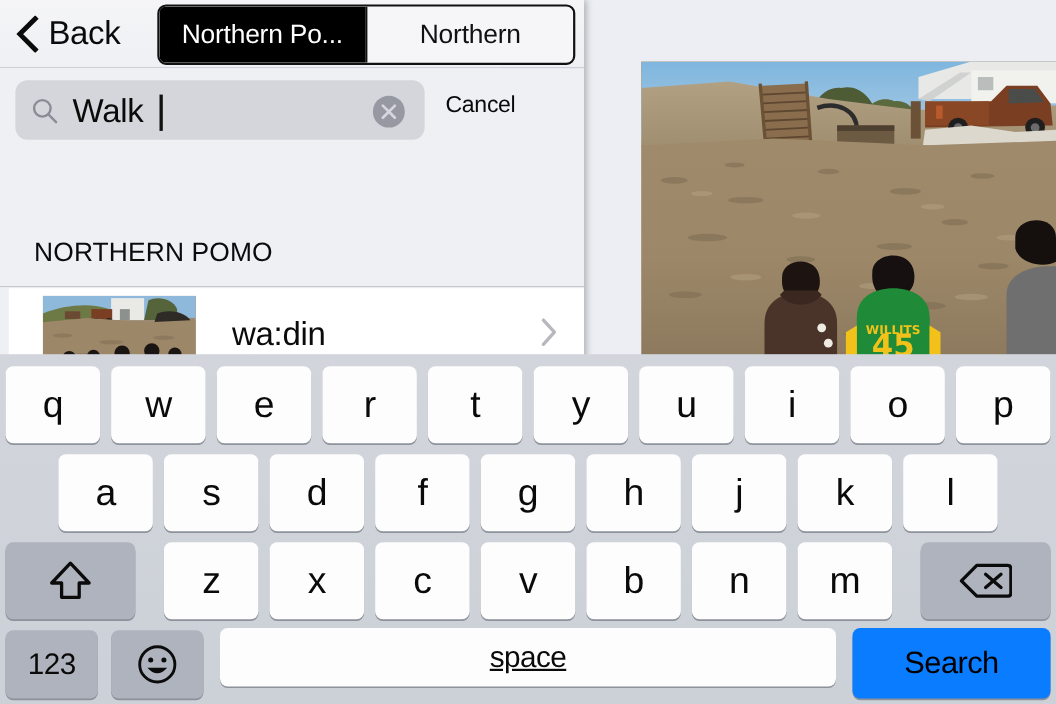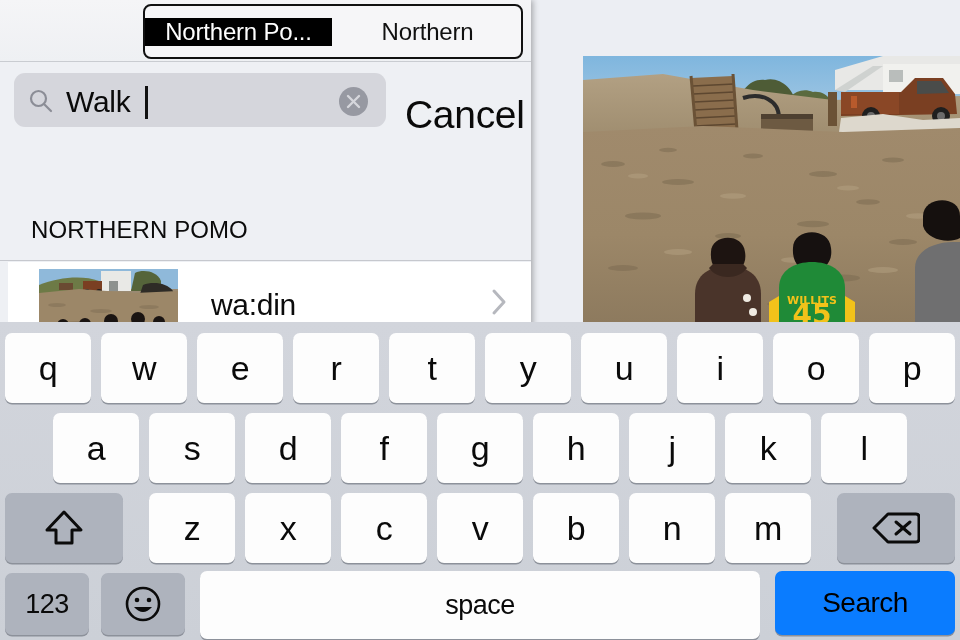--- a/index.html
+++ b/index.html
@@ -47,21 +47,21 @@
   .back-btn {
     position:absolute; left:14px; top:8px; height:46px;
     display:flex; align-items:center; gap:8px; cursor:pointer;
   }
   .back-chevron { width:22px; height:34px; }
   .back-label { font-size:30px; color:#0b0b0b; letter-spacing:-0.3px; }
 
   .segmented {
     position:absolute; left:143px; top:4px; width:380px; height:55px;
     border:2px solid #111; border-radius:8px; overflow:hidden;
-    display:flex; background:#f6f6f8;align-items:center;
+    display:flex; background:#f6f6f8;
   }
   .seg {
     flex:1; display:flex; align-items:center; justify-content:center;
     font-size:24px; color:#111; letter-spacing:-0.2px; cursor:pointer;
     white-space:nowrap; overflow:hidden;
   }
   .seg.selected { background:#000; color:#fff; }
   .seg-divider { width:2px; background:#111; }
 
   
@@ -81,21 +81,21 @@
   .caret {
     position:absolute; left:131px; top:13px; width:3px; height:33px;
     background:#111;
   }
   .clear-btn {
     position:absolute; right:18px; top:14px; width:29px; height:29px;
     border-radius:50%; background:#9799a2; cursor:pointer;
   }
   .clear-btn svg { position:absolute; left:6px; top:6px; }
   .cancel-btn {
-    position:absolute; left:405px; top:31px; font-size:39px;
+    position:absolute; left:405px; top:22px; font-size:21px;
     color:#0a0a0a; letter-spacing:-0.3px; cursor:pointer;
   }
 
   
   .section-header {
     position:absolute; left:0; top:139px; width:531px; height:122px;
     background:#eef0f4; border-bottom:1px solid #c6c8ce;
   }
   .section-header span {
     position:absolute; left:31px; bottom:16px;
@@ -261,20 +261,28 @@
           <path d="M340 160 C340 140, 377 138, 377 160 L377 182 C366 188, 344 184, 340 170 Z" fill="#15100e"></path>
           <path d="M332 268 L332 212 C332 194, 352 186, 370 186 L377 186 L377 268 Z" fill="#6f6f70"></path>
         </g>
       </svg>
     </div>
   </div>
 
   <div class="master-pane">
 
     <div class="master-navbar">
+      <div class="back-btn">
+        <span class="back-chevron">
+          <svg viewBox="0 0 22 34" width="22" height="34">
+            <polyline points="18,3 4,17 18,31" fill="none" stroke="#0b0b0b" stroke-width="4.4" stroke-linecap="square" stroke-linejoin="miter"></polyline>
+          </svg>
+        </span>
+        <span class="back-label">Back</span>
+      </div>
 
       <div class="segmented">
         <div class="seg selected">Northern Po...</div>
         <div class="seg-divider"></div>
         <div class="seg">Northern</div>
       </div>
     </div>
 
     <div class="search-row">
       <div class="search-field">
@@ -396,17 +404,17 @@
     <div class="key fn" style="left:101px;top:251px; width:84px; height:62px;">
       <span>
         <svg viewBox="0 0 38 38" width="38" height="38">
           <circle cx="19" cy="19" r="16" fill="none" stroke="#0b0b0b" stroke-width="2.6"></circle>
           <circle cx="13" cy="15" r="2.3" fill="#0b0b0b"></circle>
           <circle cx="25" cy="15" r="2.3" fill="#0b0b0b"></circle>
           <path d="M10 22 Q19 32 28 22 Z" fill="#0b0b0b"></path>
         </svg>
       </span>
     </div>
-    <div class="key space" style="left:200px;top:249px; width:560px; height:68px;">space</div>
+    <div class="key space" style="left:200px;top:249px; width:560px; height:53px;text-decoration:underline;">space</div>
     <div class="key search-key" style="left:775px;top:249px; width:180px; height:64px;">Search</div>
   </div>
 
 </div>
 
 </body></html>

